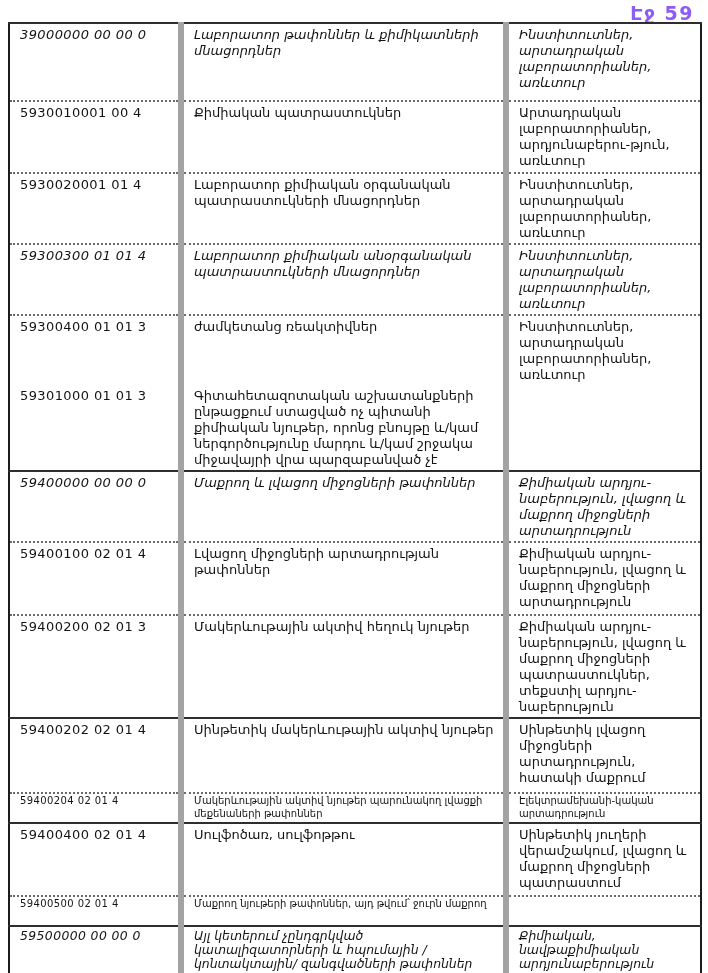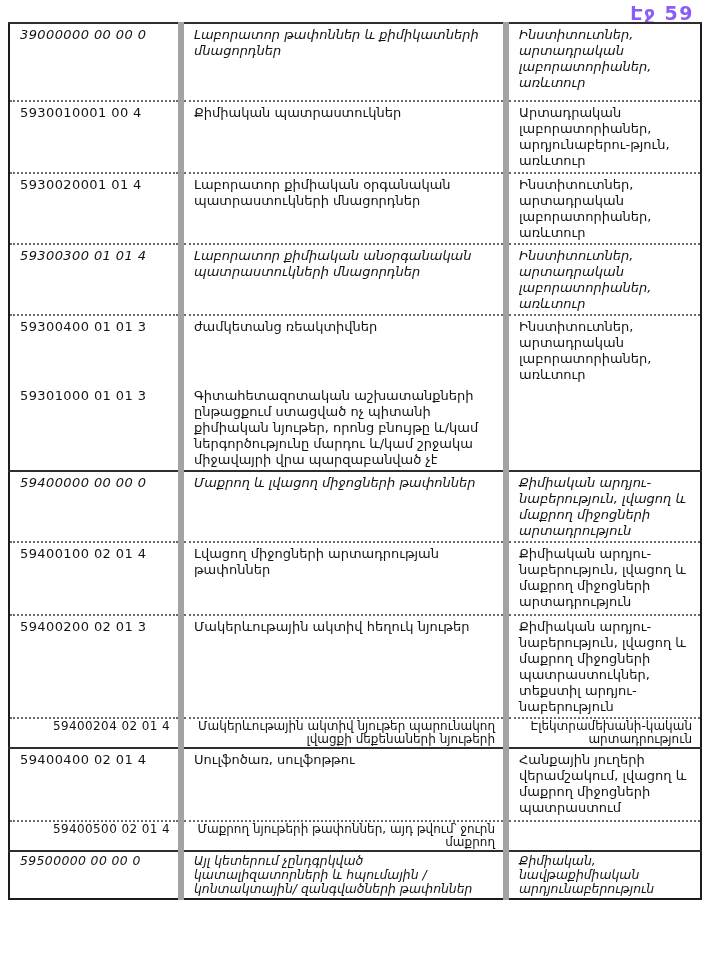--- a/index.html
+++ b/index.html
@@ -57,24 +57,23 @@
     padding-left: 6px;
     padding-right: 26px;
   }
   tr.bt-solid td  { border-top: 2px solid #2e2e2e; }
   tr.bt-dotted td { border-top: 2px dotted #6a6a6a; }
   tr.bt-none td   { border-top: none; margin-top: 16px; }
   tr.italic td {
     font-style: italic;
   }
   tr.tight td {
-    font-size: 12px;
+    font-size: 10px;
     line-height: 12.5px;
     padding-top: 1px;
-    text-align: right;
   }
   tr.tight3 td {
     font-size: 12.4px;
     line-height: 14px;
     padding-top: 2px;
   }
 </style>
 </head>
 <body>
 
@@ -125,29 +124,34 @@
       <tr class="bt-dotted" style="height: 73px;">
         <td class="code-cell">59400100 02 01 4</td>
         <td class="desc-cell">Լվացող միջոցների արտադրության թափոններ</td>
         <td class="src-cell">Քիմիական արդյու-նաբերություն, լվացող և մաքրող միջոցների արտադրություն</td>
       </tr>
       <tr class="bt-dotted" style="height: 82px;">
         <td class="code-cell">59400200 02 01 3</td>
         <td class="desc-cell">Մակերևութային ակտիվ հեղուկ նյութեր</td>
         <td class="src-cell">Քիմիական արդյու-նաբերություն, լվացող և մաքրող միջոցների պատրաստուկներ, տեքստիլ արդյու-նաբերություն</td>
       </tr>
+      <tr class="bt-solid" style="height: 75px;">
+        <td class="code-cell">59400202 02 01 4</td>
+        <td class="desc-cell">Սինթետիկ մակերևութային ակտիվ նյութեր</td>
+        <td class="src-cell">Սինթետիկ լվացող միջոցների արտադրություն, հատակի մաքրում</td>
+      </tr>
       <tr class="bt-dotted tight" style="height: 25px;">
         <td class="code-cell">59400204 02 01 4</td>
-        <td class="desc-cell">Մակերևութային ակտիվ նյութեր պարունակող լվացքի մեքենաների նյութերի</td>
+        <td class="desc-cell">Մակերևութային ակտիվ նյութեր պարունակող լվացքի մեքենաների թափոններ</td>
         <td class="src-cell">Էլեկտրամեխանի-կական արտադրություն</td>
       </tr>
       <tr class="bt-solid" style="height: 73px; padding-left: 24px;">
         <td class="code-cell">59400400 02 01 4</td>
         <td class="desc-cell">Սուլֆոծառ,  սուլֆոթթու</td>
-        <td class="src-cell">Հանքային յուղերի վերամշակում, լվացող և մաքրող միջոցների պատրաստում</td>
+        <td class="src-cell">Սինթետիկ յուղերի վերամշակում, լվացող և մաքրող միջոցների պատրաստում</td>
       </tr>
       <tr class="bt-dotted tight" style="height: 30px;">
         <td class="code-cell">59400500 02 01 4</td>
         <td class="desc-cell">Մաքրող նյութերի թափոններ, այդ թվում՝ ջուրն մաքրող</td>
         <td class="src-cell"></td>
       </tr>
       <tr class="bt-solid italic tight3" style="height: 47px;">
         <td class="code-cell">59500000 00 00 0</td>
         <td class="desc-cell">Այլ կետերում չընդգրկված կատալիզատորների և հպումային /կոնտակտային/ զանգվածների թափոններ</td>
         <td class="src-cell">Քիմիական, նավթաքիմիական արդյունաբերություն</td>

